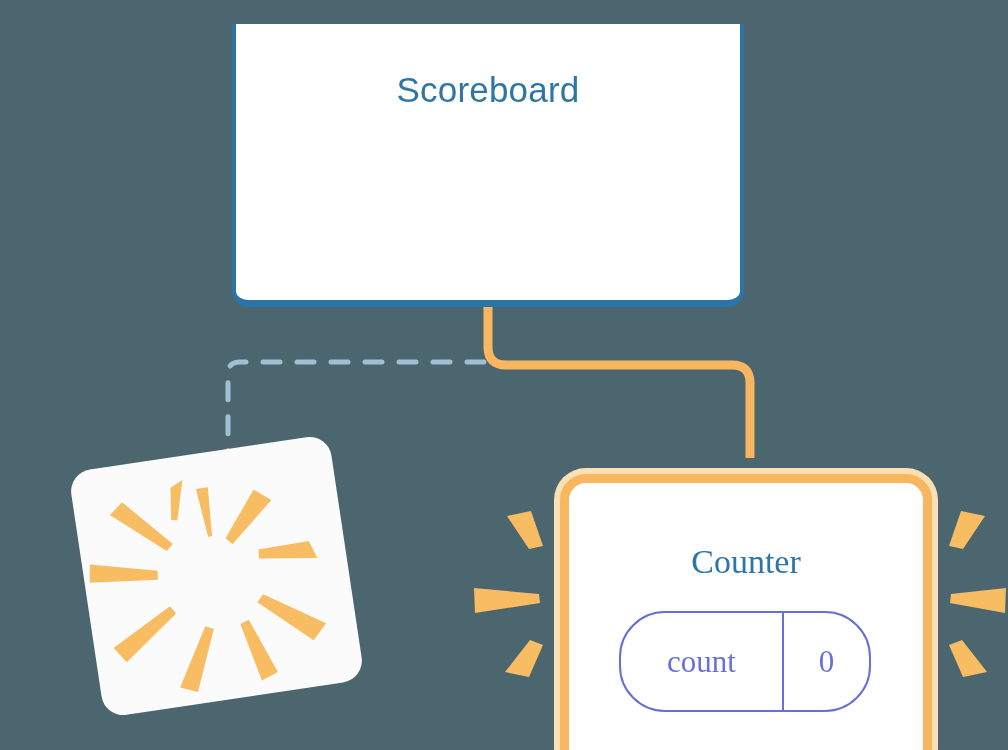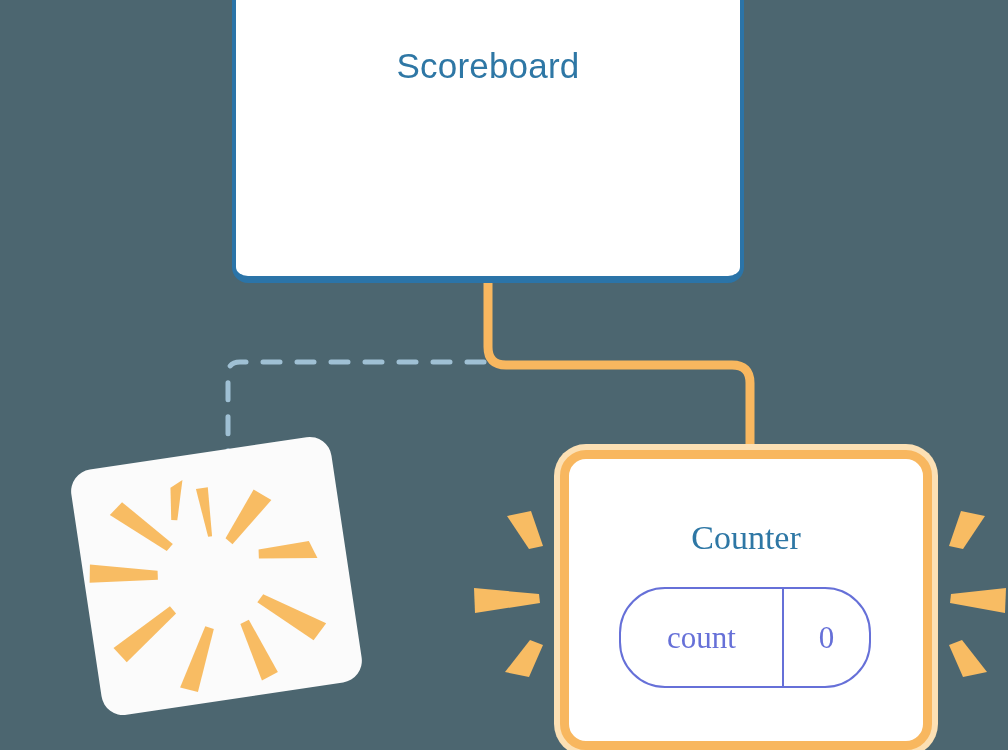--- a/index.html
+++ b/index.html
@@ -17,21 +17,21 @@
   .stage {
     position: absolute;
     inset: 0;
     width: 1008px;
     height: 750px;
   }
 
   
   .layer-wires   { position:absolute; inset:0; z-index: 2; }
   .layer-ghost   { position:absolute; inset:0; z-index: 3; }
-  .layer-cards   { position:absolute; inset:0; z-index: 4; }
+  .layer-cards   { position:absolute; inset:0; z-index: 4; margin-top: 24px; }
   .layer-rays    { position:absolute; inset:0; z-index: 5; }
 
   
   .card-scoreboard {
     position: absolute;
     left: 232px;
     top: 0px;
     width: 512px;
     height: 283px;
     box-sizing: border-box;

